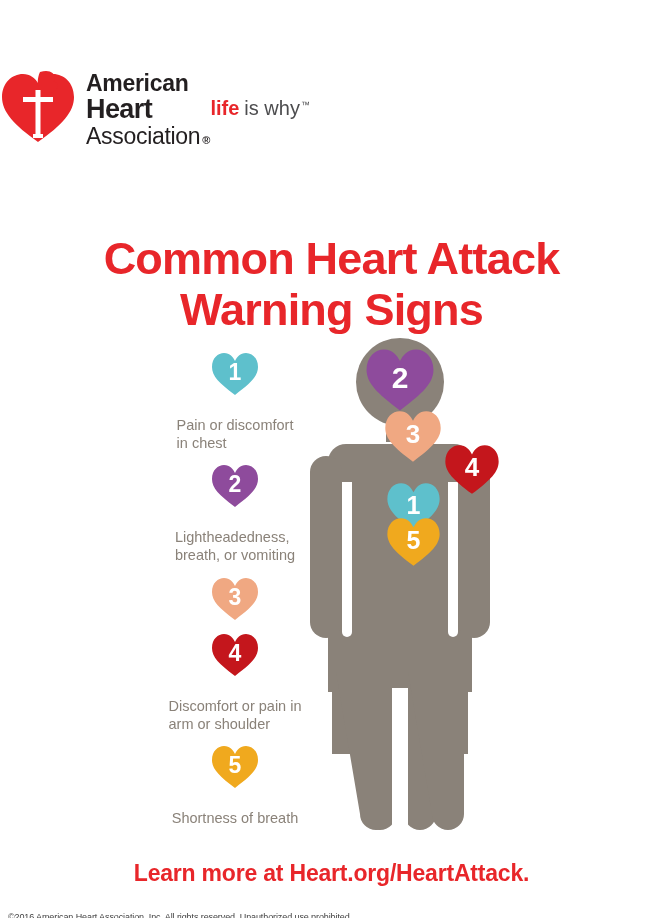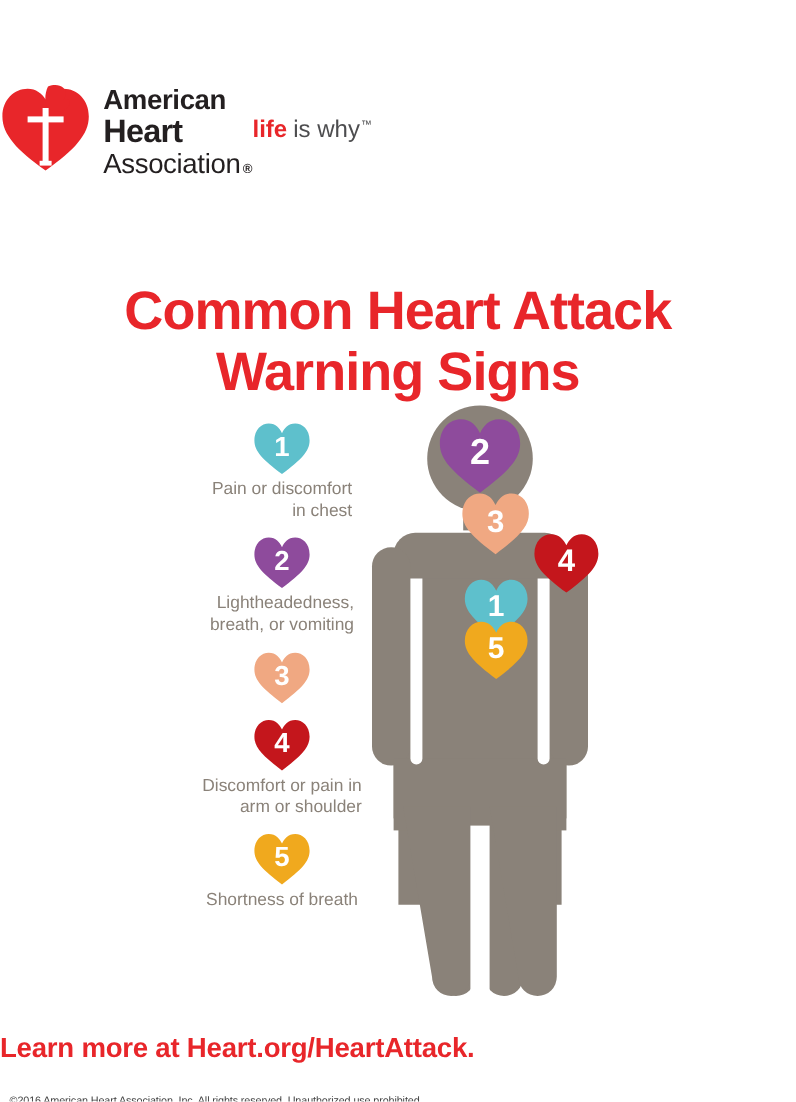--- a/index.html
+++ b/index.html
@@ -138,22 +138,22 @@
     display: flex;
     align-items: center;
     justify-content: center;
     color: #ffffff;
     font-size: 23px;
     font-weight: bold;
     padding-bottom: 3px;
     box-sizing: border-box;
   }
   .legend-label {
-    margin-top: 3px;
-    text-align: right;
+    margin-top: 20px;
+    text-align: left;
     color: #8a8279;
     font-size: 14.5px;
     line-height: 1.25;
   }
 
   
   #figure-wrap {
     position: absolute;
     top: 332px;
     left: 296px;
@@ -190,20 +190,21 @@
   #bh-1 .bh-num { font-size: 25px; }
   #bh-5 { left: 90px;  top: 185px; width: 55px;  height: 50px; }
   #bh-5 .bh-num { font-size: 25px; }
 
   
   #learn-more {
     position: absolute;
     top: 860px;
     left: 0;
     width: 663px;
+    text-align: center;
     color: #e8262a;
     font-size: 23px;
     font-weight: bold;
     letter-spacing: -0.2px;
   }
   #copyright {
     position: absolute;
     top: 900px;
     left: 8px;
     color: #3f3f3f;

